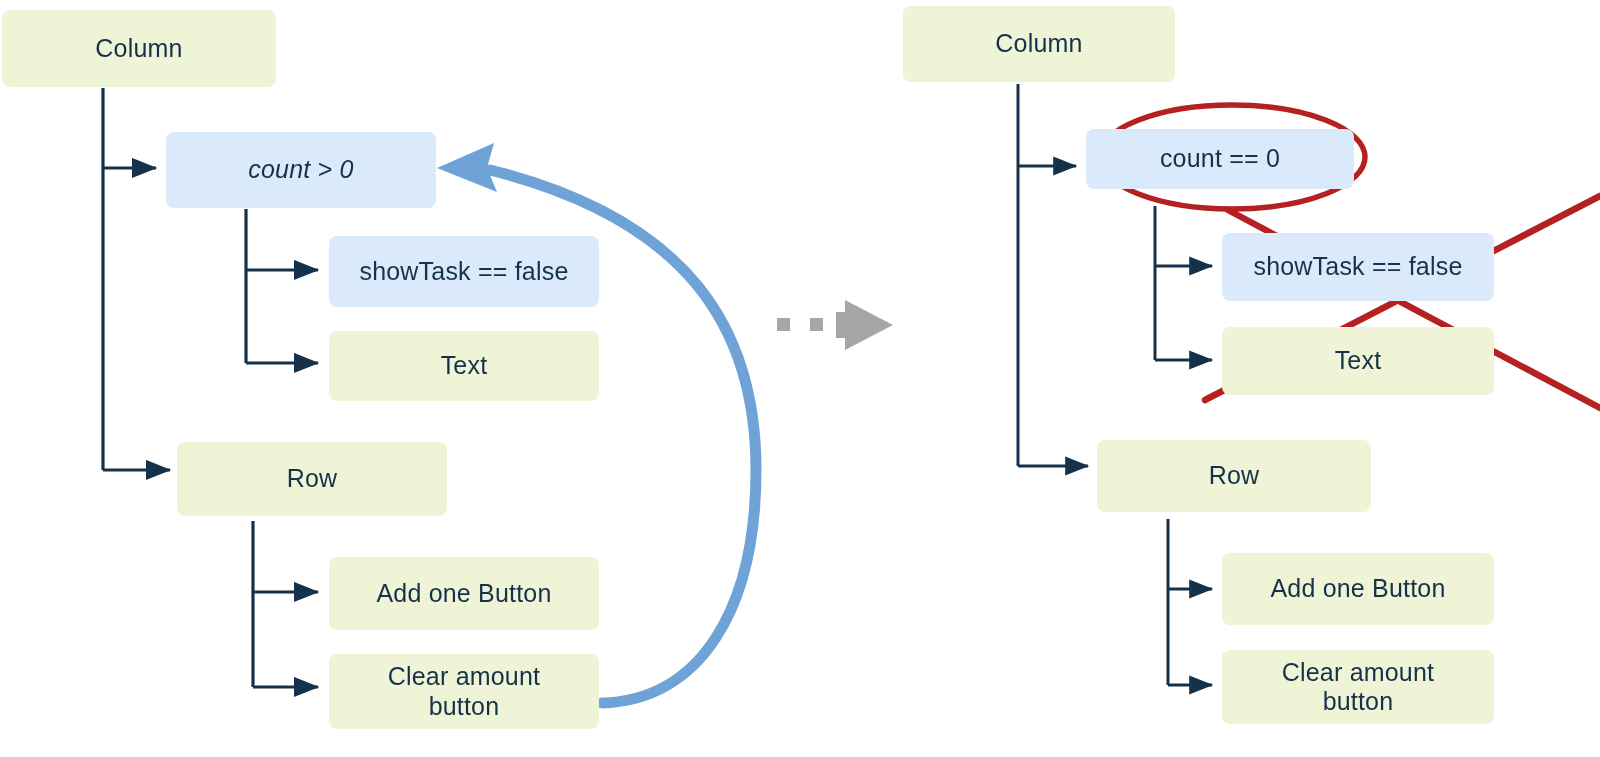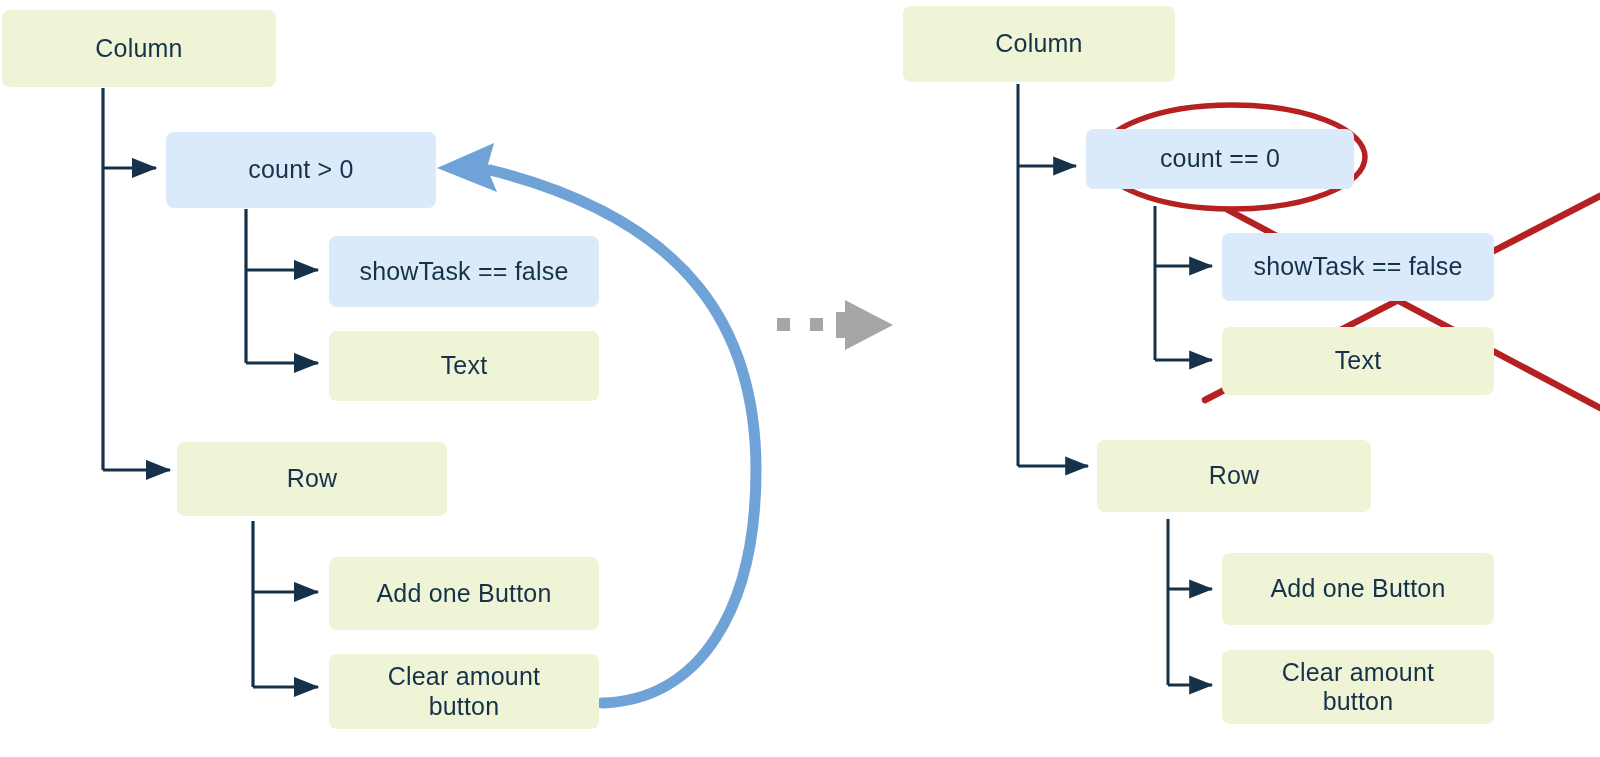--- a/index.html
+++ b/index.html
@@ -121,21 +121,21 @@
       <path d="M1228,210 L1600,408"></path>
       <path d="M1600,196 L1205,400"></path>
     </g>
   </svg>
 
   <div class="dot-square" style="left:777px; top:318px;"></div>
   <div class="dot-square" style="left:810px; top:318px;"></div>
 
   <div class="node green" style="left:2px;  top:10px;  width:274px; height:77px;">Column</div>
 
-  <div class="node blue" style="left:166px; top:132px; width:270px; height:76px;">count &gt; 0</div>
+  <div class="node blue" style="left:166px; top:132px; width:270px; height:76px;font-style:italic;">count &gt; 0</div>
 
   <div class="node blue" style="left:329px; top:236px; width:270px; height:71px;">showTask == false</div>
 
   <div class="node green" style="left:329px; top:331px; width:270px; height:70px;">Text</div>
 
   <div class="node green" style="left:177px; top:442px; width:270px; height:74px;">Row</div>
 
   <div class="node green" style="left:329px; top:557px; width:270px; height:73px;">Add one Button</div>
 
   <div class="node green" style="left:329px; top:654px; width:270px; height:75px;">Clear amount

